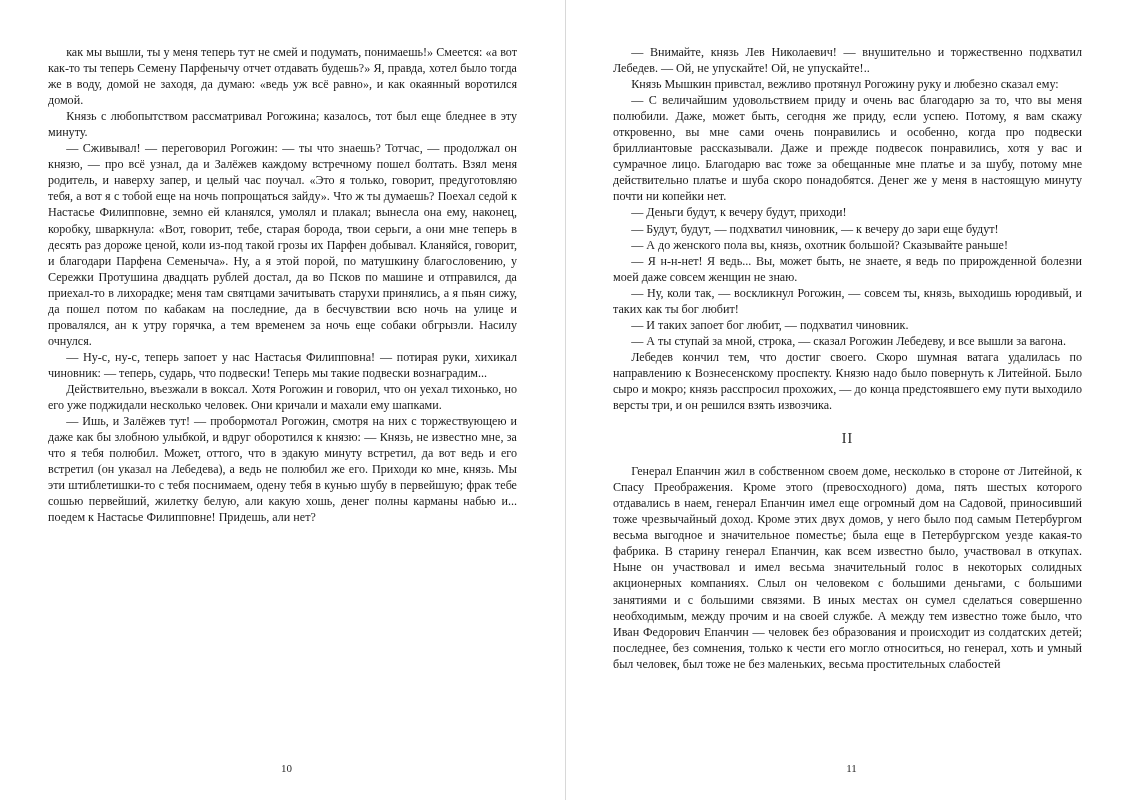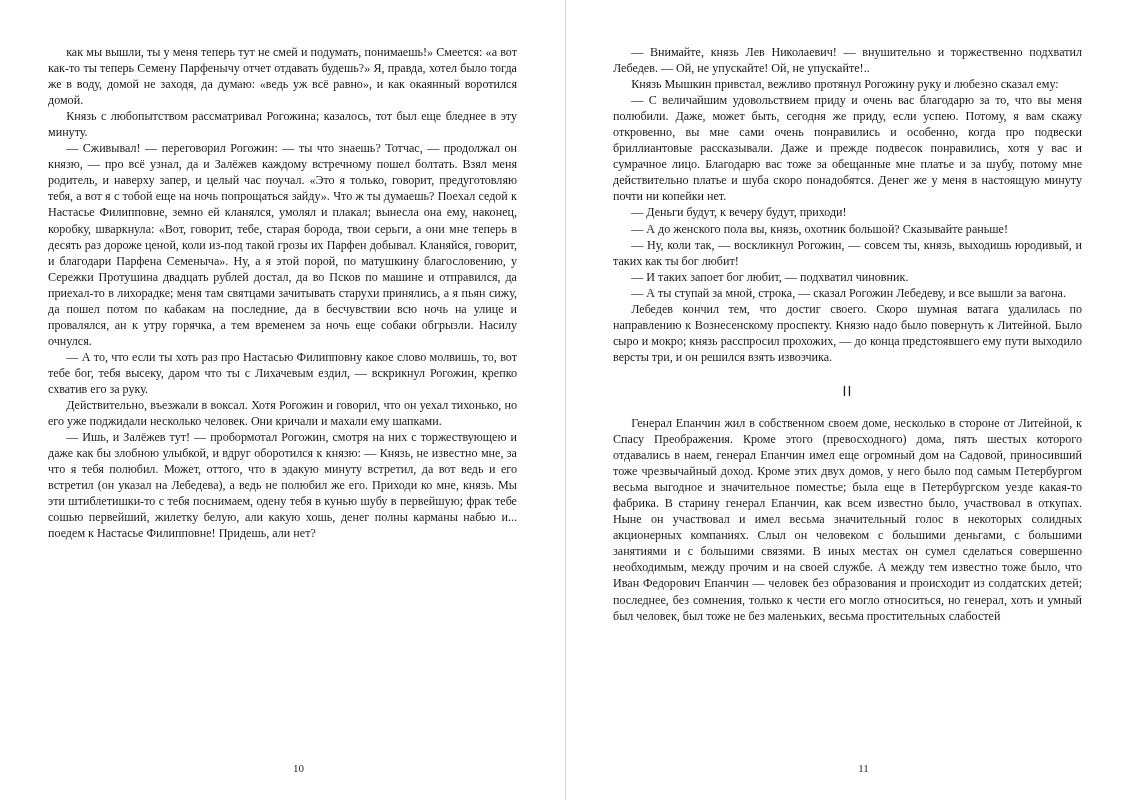--- a/index.html
+++ b/index.html
@@ -54,58 +54,60 @@
   }
   .text-col p {
     margin: 0;
     text-indent: 1.5em;
   }
   .chapter-num {
     text-align: center;
     font-size: 14px;
     letter-spacing: 1px;
     margin: 18px 0 16px 0;
-    font-family: Liberation Sans, sans-serif;
+    font-family: Liberation Serif, serif;
   }
   .folio {
     position: absolute;
     bottom: 26px;
-    left: 16px;
+    left: 4px;
     width: 100%;
     text-align: center;
     font-size: 11px;
     color: #2b2b2b;
   }
 </style>
 </head>
 <body>
 
 <div class="spread">
 
   <div class="gutter-line"></div>
 
   <div class="page page-left">
     <div class="text-col">
       <p>как мы вышли, ты у меня теперь тут не смей и подумать, понимаешь!» Смеется: «а вот как-то ты теперь Семену Парфенычу отчет отдавать будешь?» Я, правда, хотел было тогда же в воду, домой не заходя, да думаю: «ведь уж всё равно», и как окаянный воротился домой.</p>
       <p>Князь с любопытством рассматривал Рогожина; казалось, тот был еще бледнее в эту минуту.</p>
       <p>— Сживывал! — переговорил Рогожин: — ты что знаешь? Тотчас, — продолжал он князю, — про всё узнал, да и Залёжев каждому встречному пошел болтать. Взял меня родитель, и наверху запер, и целый час поучал. «Это я только, говорит, предуготовляю тебя, а вот я с тобой еще на ночь попрощаться зайду». Что ж ты думаешь? Поехал седой к Настасье Филипповне, земно ей кланялся, умолял и плакал; вынесла она ему, наконец, коробку, шваркнула: «Вот, говорит, тебе, старая борода, твои серьги, а они мне теперь в десять раз дороже ценой, коли из-под такой грозы их Парфен добывал. Кланяйся, говорит, и благодари Парфена Семеныча». Ну, а я этой порой, по матушкину благословению, у Сережки Протушина двадцать рублей достал, да во Псков по машине и отправился, да приехал-то в лихорадке; меня там святцами зачитывать старухи принялись, а я пьян сижу, да пошел потом по кабакам на последние, да в бесчувствии всю ночь на улице и провалялся, ан к утру горячка, а тем временем за ночь еще собаки обгрызли. Насилу очнулся.</p>
-      <p>— А то, что если ты хоть раз про Настасью Филипповну какое слово молвишь, то, вот тебе бог, тебя высеку, даром что ты с Лихачевым ездил, — вскрикнул Рогожин, крепко схватив его за руку.</p>
+      <p>— Ну-с, ну-с, теперь запоет у нас Настасья Филипповна! — потирая руки, хихикал чиновник: — теперь, сударь, что подвески! Теперь мы такие подвески вознаградим...</p>
       <p>Действительно, въезжали в воксал. Хотя Рогожин и говорил, что он уехал тихонько, но его уже поджидали несколько человек. Они кричали и махали ему шапками.</p>
       <p>— Ишь, и Залёжев тут! — пробормотал Рогожин, смотря на них с торжествующею и даже как бы злобною улыбкой, и вдруг оборотился к князю: — Князь, не известно мне, за что я тебя полюбил. Может, оттого, что в эдакую минуту встретил, да вот ведь и его встретил (он указал на Лебедева), а ведь не полюбил же его. Приходи ко мне, князь. Мы эти штиблетишки-то с тебя поснимаем, одену тебя в кунью шубу в первейшую; фрак тебе сошью первейший, жилетку белую, али какую хошь, денег полны карманы набью и... поедем к Настасье Филипповне! Придешь, али нет?</p>
     </div>
     <div class="folio">10</div>
   </div>
 
   <div class="page page-right">
     <div class="text-col">
       <p>— Внимайте, князь Лев Николаевич! — внушительно и торжественно подхватил Лебедев. — Ой, не упускайте! Ой, не упускайте!..</p>
       <p>Князь Мышкин привстал, вежливо протянул Рогожину руку и любезно сказал ему:</p>
       <p>— С величайшим удовольствием приду и очень вас благодарю за то, что вы меня полюбили. Даже, может быть, сегодня же приду, если успею. Потому, я вам скажу откровенно, вы мне сами очень понравились и особенно, когда про подвески бриллиантовые рассказывали. Даже и прежде подвесок понравились, хотя у вас и сумрачное лицо. Благодарю вас тоже за обещанные мне платье и за шубу, потому мне действительно платье и шуба скоро понадобятся. Денег же у меня в настоящую минуту почти ни копейки нет.</p>
       <p>— Деньги будут, к вечеру будут, приходи!</p>
+      <p>— Будут, будут, — подхватил чиновник, — к вечеру до зари еще будут!</p>
       <p>— А до женского пола вы, князь, охотник большой? Сказывайте раньше!</p>
+      <p>— Я н-н-нет! Я ведь... Вы, может быть, не знаете, я ведь по прирожденной болезни моей даже совсем женщин не знаю.</p>
       <p>— Ну, коли так, — воскликнул Рогожин, — совсем ты, князь, выходишь юродивый, и таких как ты бог любит!</p>
       <p>— И таких запоет бог любит, — подхватил чиновник.</p>
       <p>— А ты ступай за мной, строка, — сказал Рогожин Лебедеву, и все вышли за вагона.</p>
       <p>Лебедев кончил тем, что достиг своего. Скоро шумная ватага удалилась по направлению к Вознесенскому проспекту. Князю надо было повернуть к Литейной. Было сыро и мокро; князь расспросил прохожих, — до конца предстоявшего ему пути выходило версты три, и он решился взять извозчика.</p>
 
       <div class="chapter-num">II</div>
 
       <p>Генерал Епанчин жил в собственном своем доме, несколько в стороне от Литейной, к Спасу Преображения. Кроме этого (превосходного) дома, пять шестых которого отдавались в наем, генерал Епанчин имел еще огромный дом на Садовой, приносивший тоже чрезвычайный доход. Кроме этих двух домов, у него было под самым Петербургом весьма выгодное и значительное поместье; была еще в Петербургском уезде какая-то фабрика. В старину генерал Епанчин, как всем известно было, участвовал в откупах. Ныне он участвовал и имел весьма значительный голос в некоторых солидных акционерных компаниях. Слыл он человеком с большими деньгами, с большими занятиями и с большими связями. В иных местах он сумел сделаться совершенно необходимым, между прочим и на своей службе. А между тем известно тоже было, что Иван Федорович Епанчин — человек без образования и происходит из солдатских детей; последнее, без сомнения, только к чести его могло относиться, но генерал, хоть и умный был человек, был тоже не без маленьких, весьма простительных слабостей</p>
     </div>
     <div class="folio">11</div>

